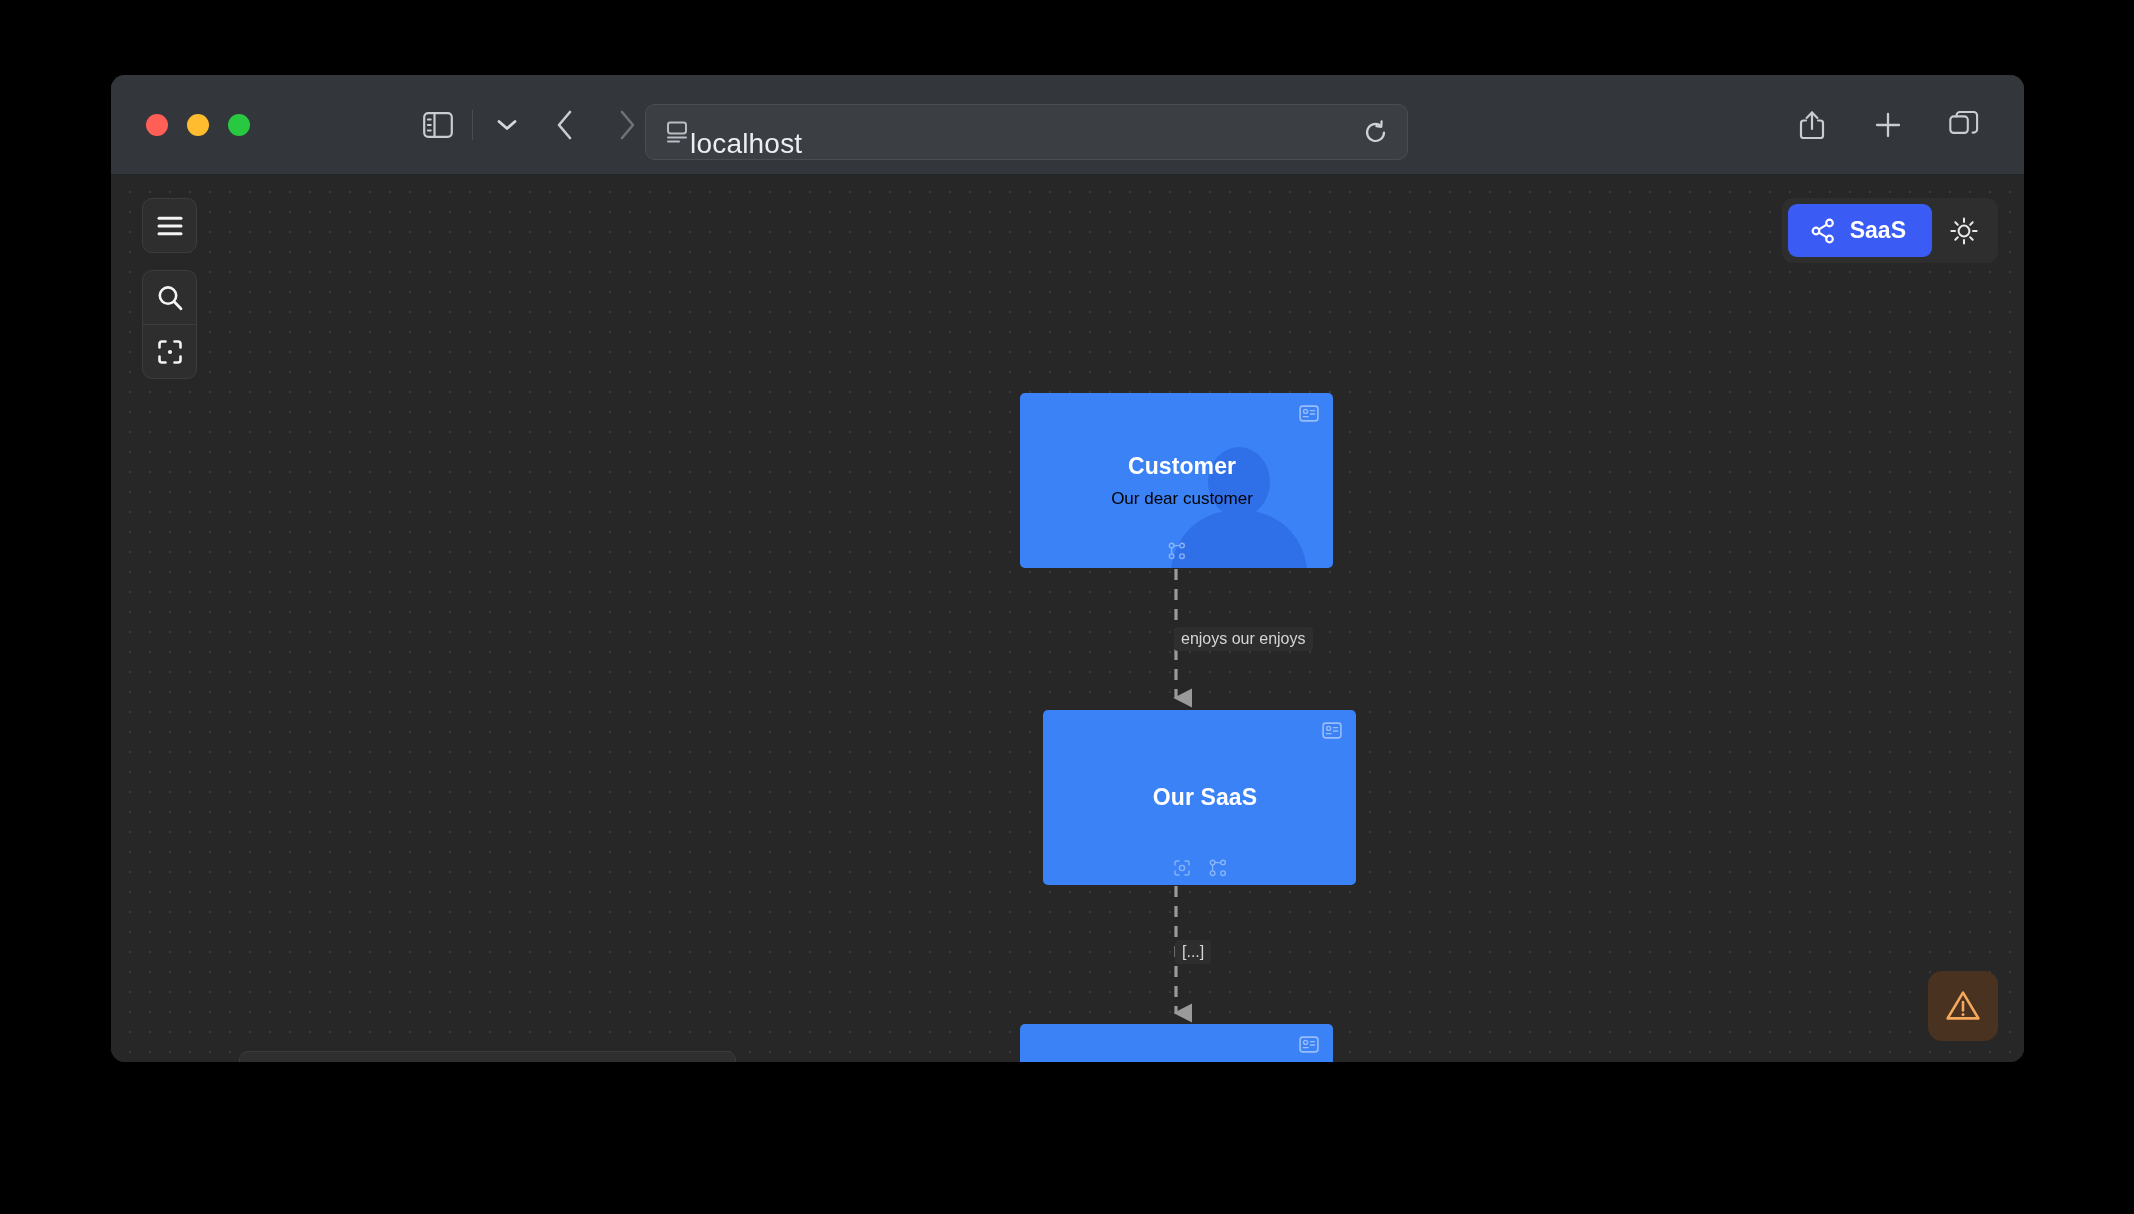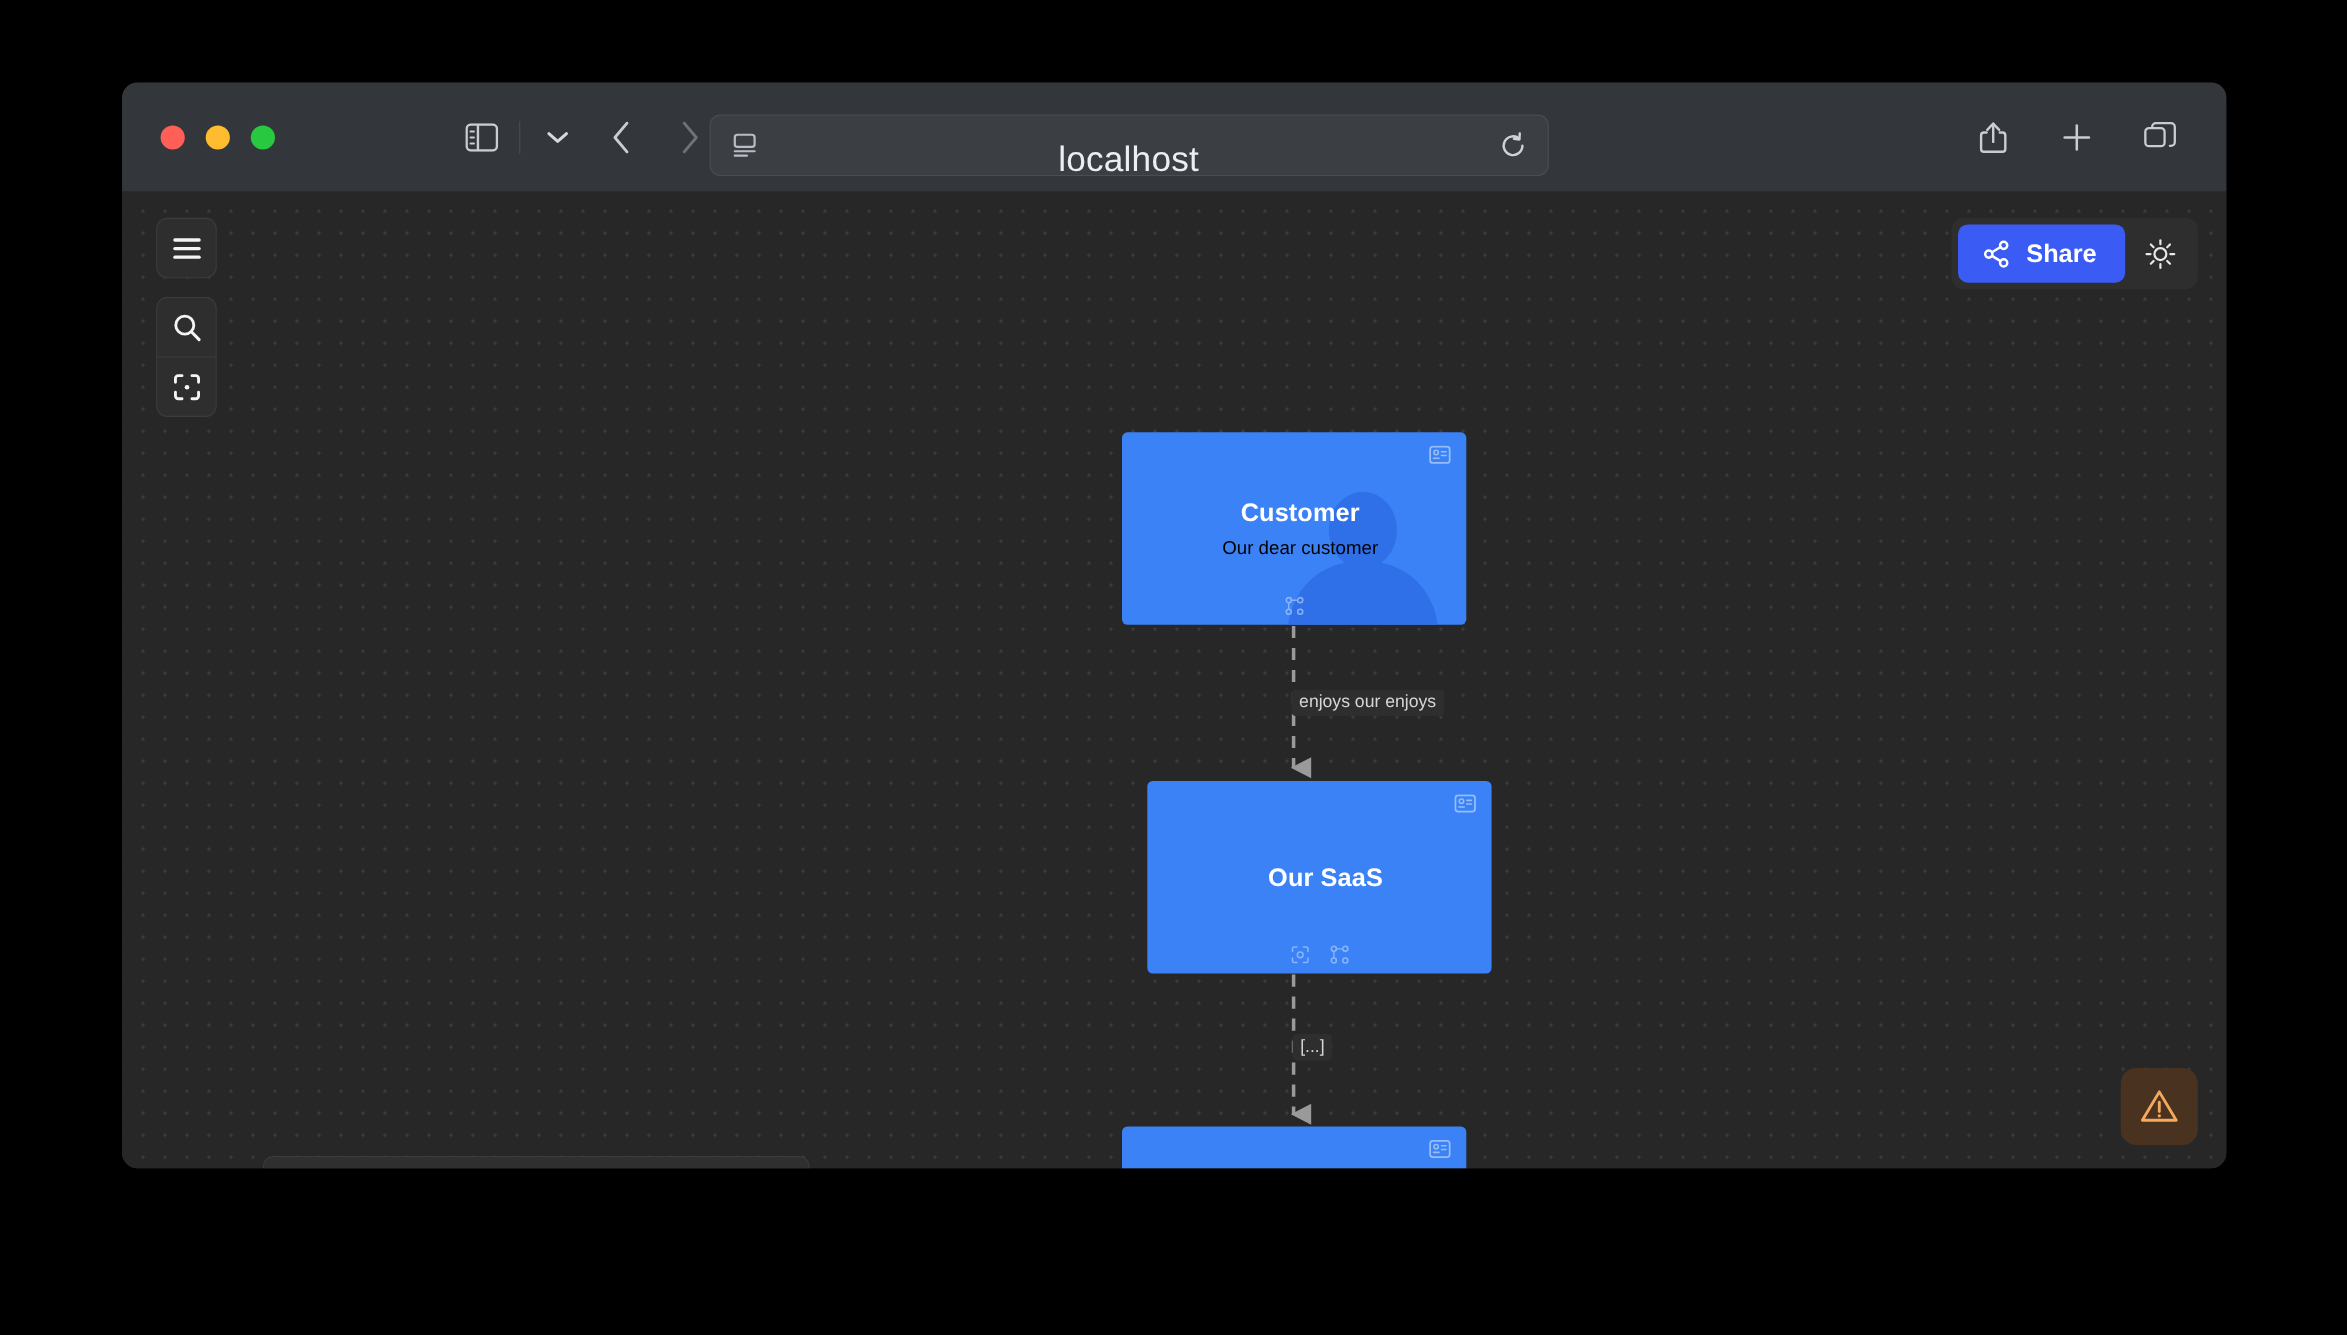--- a/index.html
+++ b/index.html
@@ -88,23 +88,22 @@
     background: #3b3f44;
     border: 1px solid #4a4e54;
     border-radius: 10px;
     display: flex;
     align-items: center;
     padding: 0 18px;
     box-sizing: border-box;
   }
   .urlbar .url-text {
     flex: 1;
-    text-align: center;
     color: #eceef1;
-    font-size: 32px;
+    font-size: 28px;
     letter-spacing: 0.2px;
     margin-top: 24px;
   }
   .url-icon { color: #b9bdc3; display: flex; align-items: center; }
 
   .right-tools {
     position: absolute;
     right: 36px;
     top: 28px;
     display: flex;
@@ -419,21 +418,21 @@
 
       <div class="top-right-controls">
         <div class="share-btn">
           <svg width="26" height="26" viewBox="0 0 26 26" fill="none">
             <circle cx="19.5" cy="5" cy2="5" r="3.3" stroke="#ffffff" stroke-width="2.2"></circle>
             <circle cx="6" cy="13" r="3.3" stroke="#ffffff" stroke-width="2.2"></circle>
             <circle cx="19.5" cy="21" r="3.3" stroke="#ffffff" stroke-width="2.2"></circle>
             <line x1="8.9" y1="11.4" x2="16.7" y2="6.6" stroke="#ffffff" stroke-width="2.2" stroke-linecap="round"></line>
             <line x1="8.9" y1="14.6" x2="16.7" y2="19.4" stroke="#ffffff" stroke-width="2.2" stroke-linecap="round"></line>
           </svg>
-          <span>Share</span>
+          <span>SaaS</span>
         </div>
         <div class="theme-btn">
           <svg width="30" height="30" viewBox="0 0 30 30" fill="none">
             <circle cx="15" cy="15" r="5.4" stroke="#e8e8e8" stroke-width="2"></circle>
             <line x1="15" y1="2.4" x2="15" y2="6" stroke="#e8e8e8" stroke-width="2" stroke-linecap="round"></line>
             <line x1="15" y1="24" x2="15" y2="27.6" stroke="#e8e8e8" stroke-width="2" stroke-linecap="round"></line>
             <line x1="2.4" y1="15" x2="6" y2="15" stroke="#e8e8e8" stroke-width="2" stroke-linecap="round"></line>
             <line x1="24" y1="15" x2="27.6" y2="15" stroke="#e8e8e8" stroke-width="2" stroke-linecap="round"></line>
             <line x1="6.3" y1="6.3" x2="8.8" y2="8.8" stroke="#e8e8e8" stroke-width="2" stroke-linecap="round"></line>
             <line x1="21.2" y1="21.2" x2="23.7" y2="23.7" stroke="#e8e8e8" stroke-width="2" stroke-linecap="round"></line>

